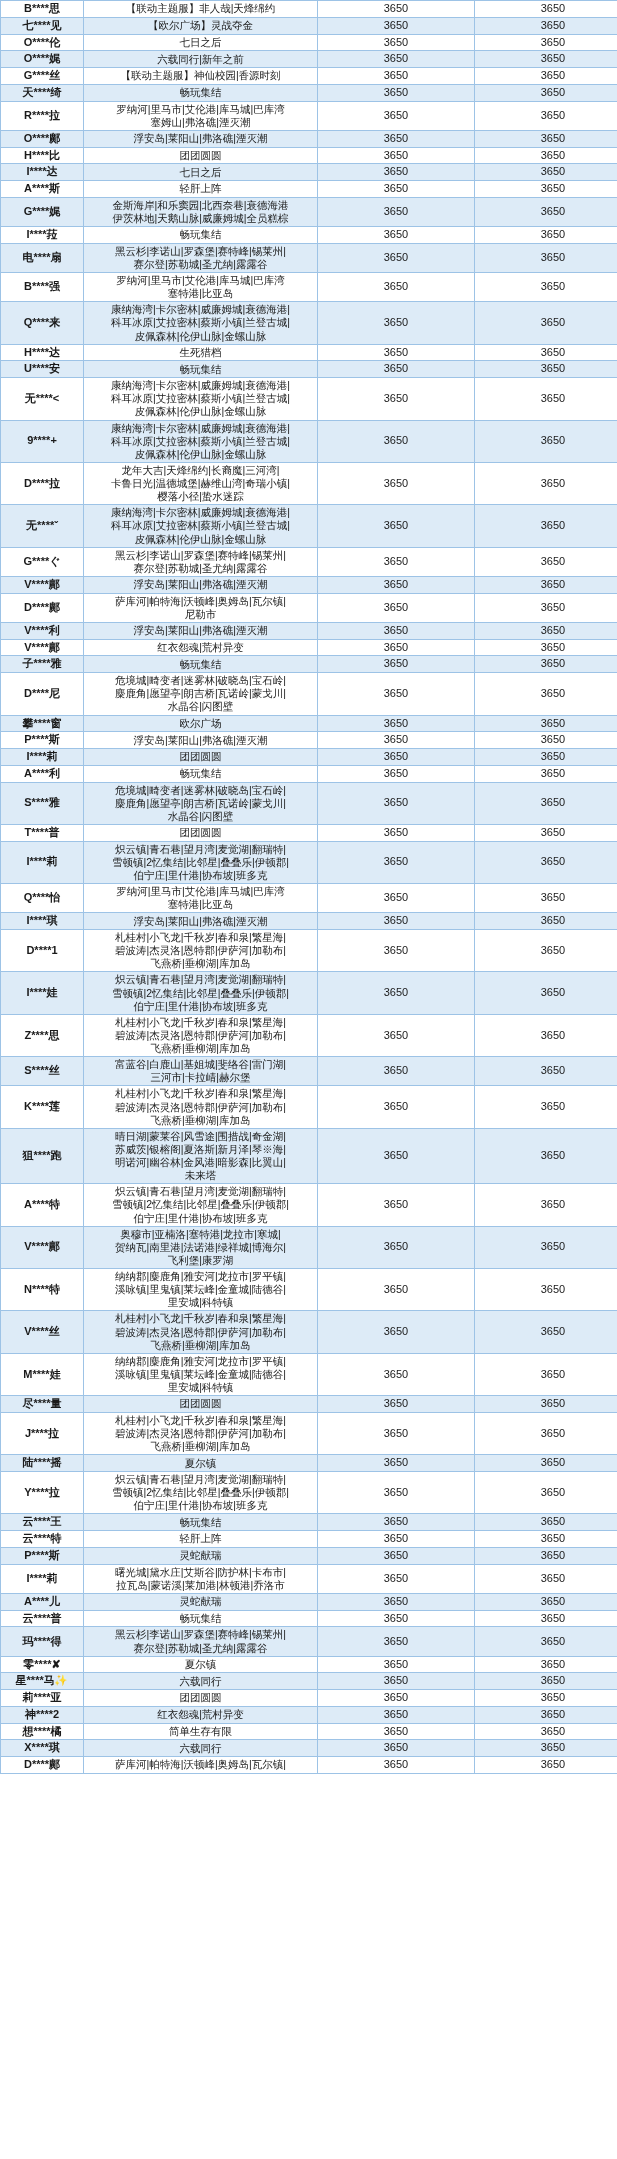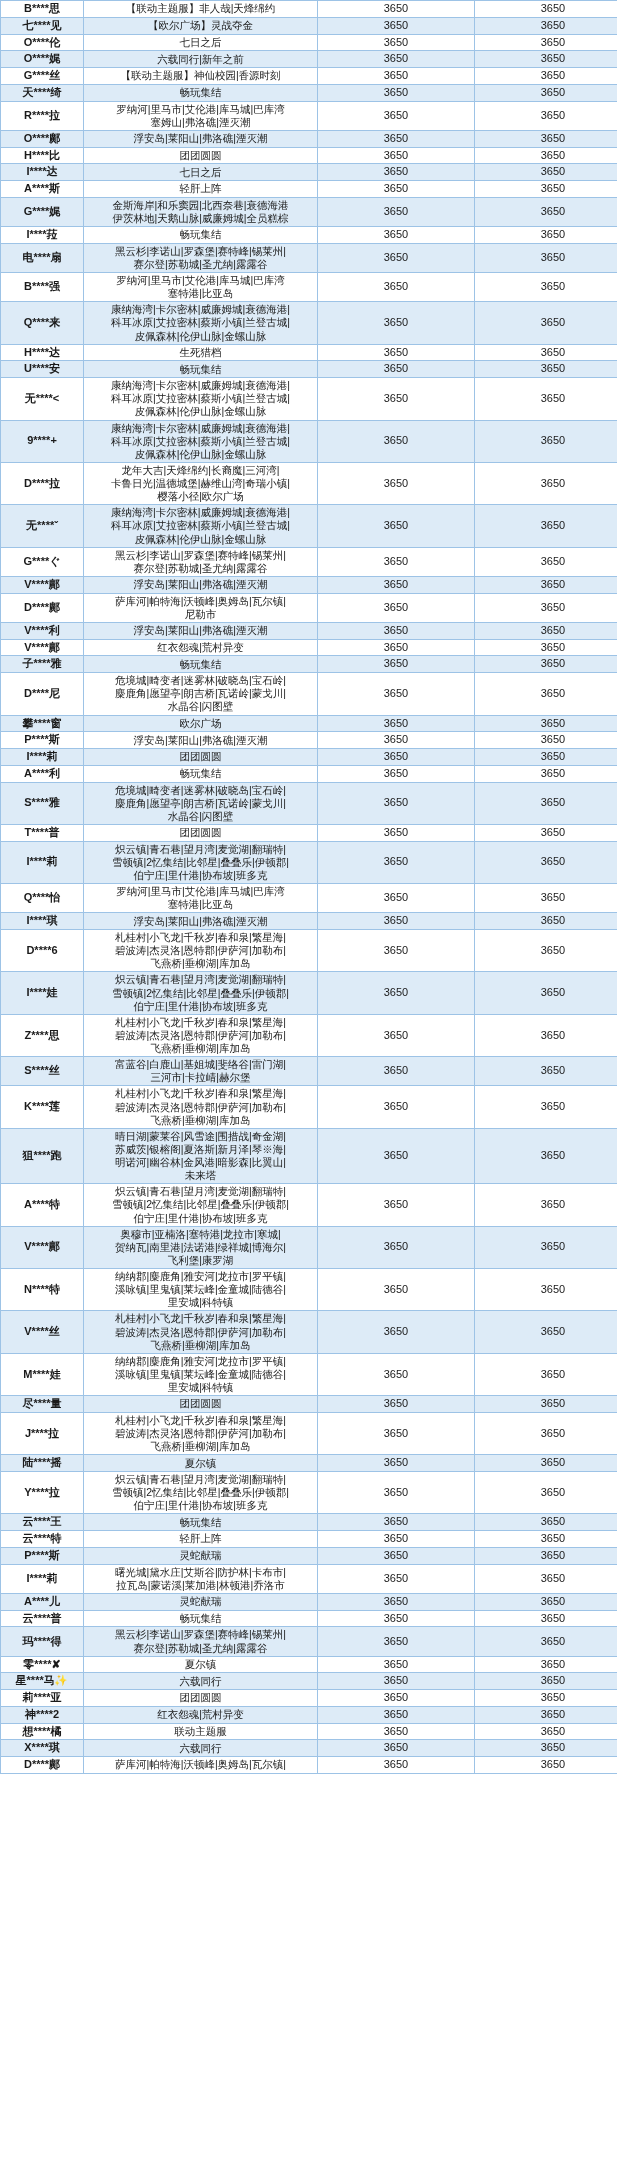--- a/index.html
+++ b/index.html
@@ -274,21 +274,21 @@
         </td>
         <td class="col-num1">3650</td>
         <td class="col-num2">3650</td>
       </tr>
       <tr class="row-odd">
         <td class="col-name">D****拉</td>
         <td class="col-detail">
           <span class="detail-lines">
             <span>龙年大吉|天烽绵约|长裔魔|三河湾|</span>
             <span>卡鲁日光|温德城堡|赫维山湾|奇瑞小镇|</span>
-            <span>樱落小径|欧尔广场</span>
+            <span>樱落小径|蛰水迷踪</span>
           </span>
         </td>
         <td class="col-num1">3650</td>
         <td class="col-num2">3650</td>
       </tr>
       <tr class="row-even">
         <td class="col-name">无****ˇ</td>
         <td class="col-detail">
           <span class="detail-lines">
             <span>康纳海湾|卡尔密林|威廉姆城|衰德海港|</span>
@@ -462,21 +462,21 @@
         <td class="col-name">I****琪</td>
         <td class="col-detail">
           <span class="detail-lines">
             <span>浮安岛|莱阳山|弗洛礁|湮灭潮</span>
           </span>
         </td>
         <td class="col-num1">3650</td>
         <td class="col-num2">3650</td>
       </tr>
       <tr class="row-odd">
-        <td class="col-name">D****6</td>
+        <td class="col-name">D****1</td>
         <td class="col-detail">
           <span class="detail-lines">
             <span>札桂村|小飞龙|千秋岁|春和泉|繁星海|</span>
             <span>碧波涛|杰灵洛|恩特郡|伊萨河|加勒布|</span>
             <span>飞燕桥|垂柳湖|库加岛</span>
           </span>
         </td>
         <td class="col-num1">3650</td>
         <td class="col-num2">3650</td>
       </tr>
@@ -753,21 +753,21 @@
             <span>红衣怨魂|荒村异变</span>
           </span>
         </td>
         <td class="col-num1">3650</td>
         <td class="col-num2">3650</td>
       </tr>
       <tr class="row-odd">
         <td class="col-name">想****橘</td>
         <td class="col-detail">
           <span class="detail-lines">
-            <span>联动主题服</span>
+            <span>简单生存有限</span>
           </span>
         </td>
         <td class="col-num1">3650</td>
         <td class="col-num2">3650</td>
       </tr>
       <tr class="row-even">
         <td class="col-name">X****琪</td>
         <td class="col-detail">
           <span class="detail-lines">
             <span>六载同行</span>

